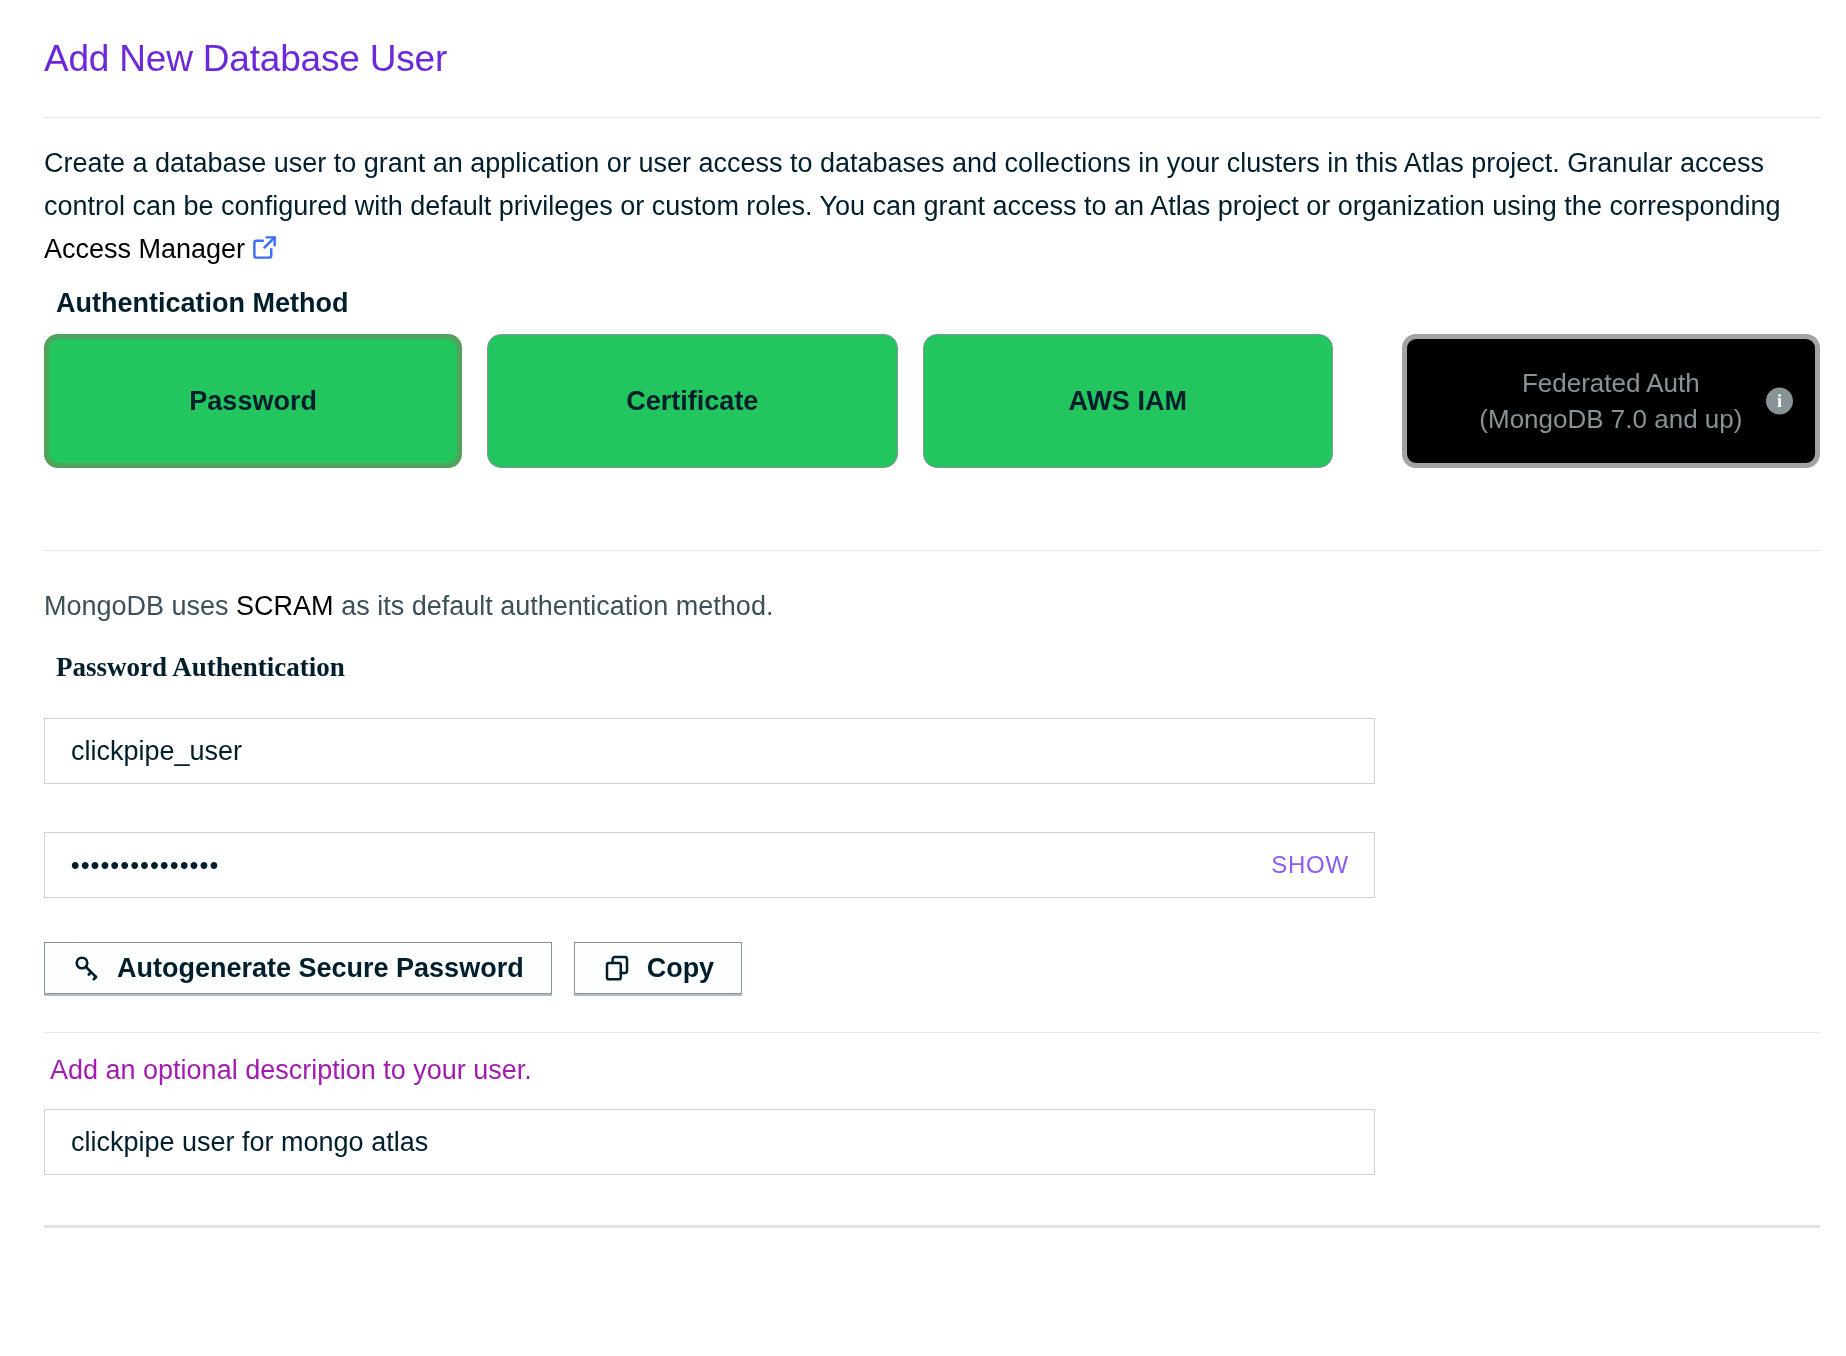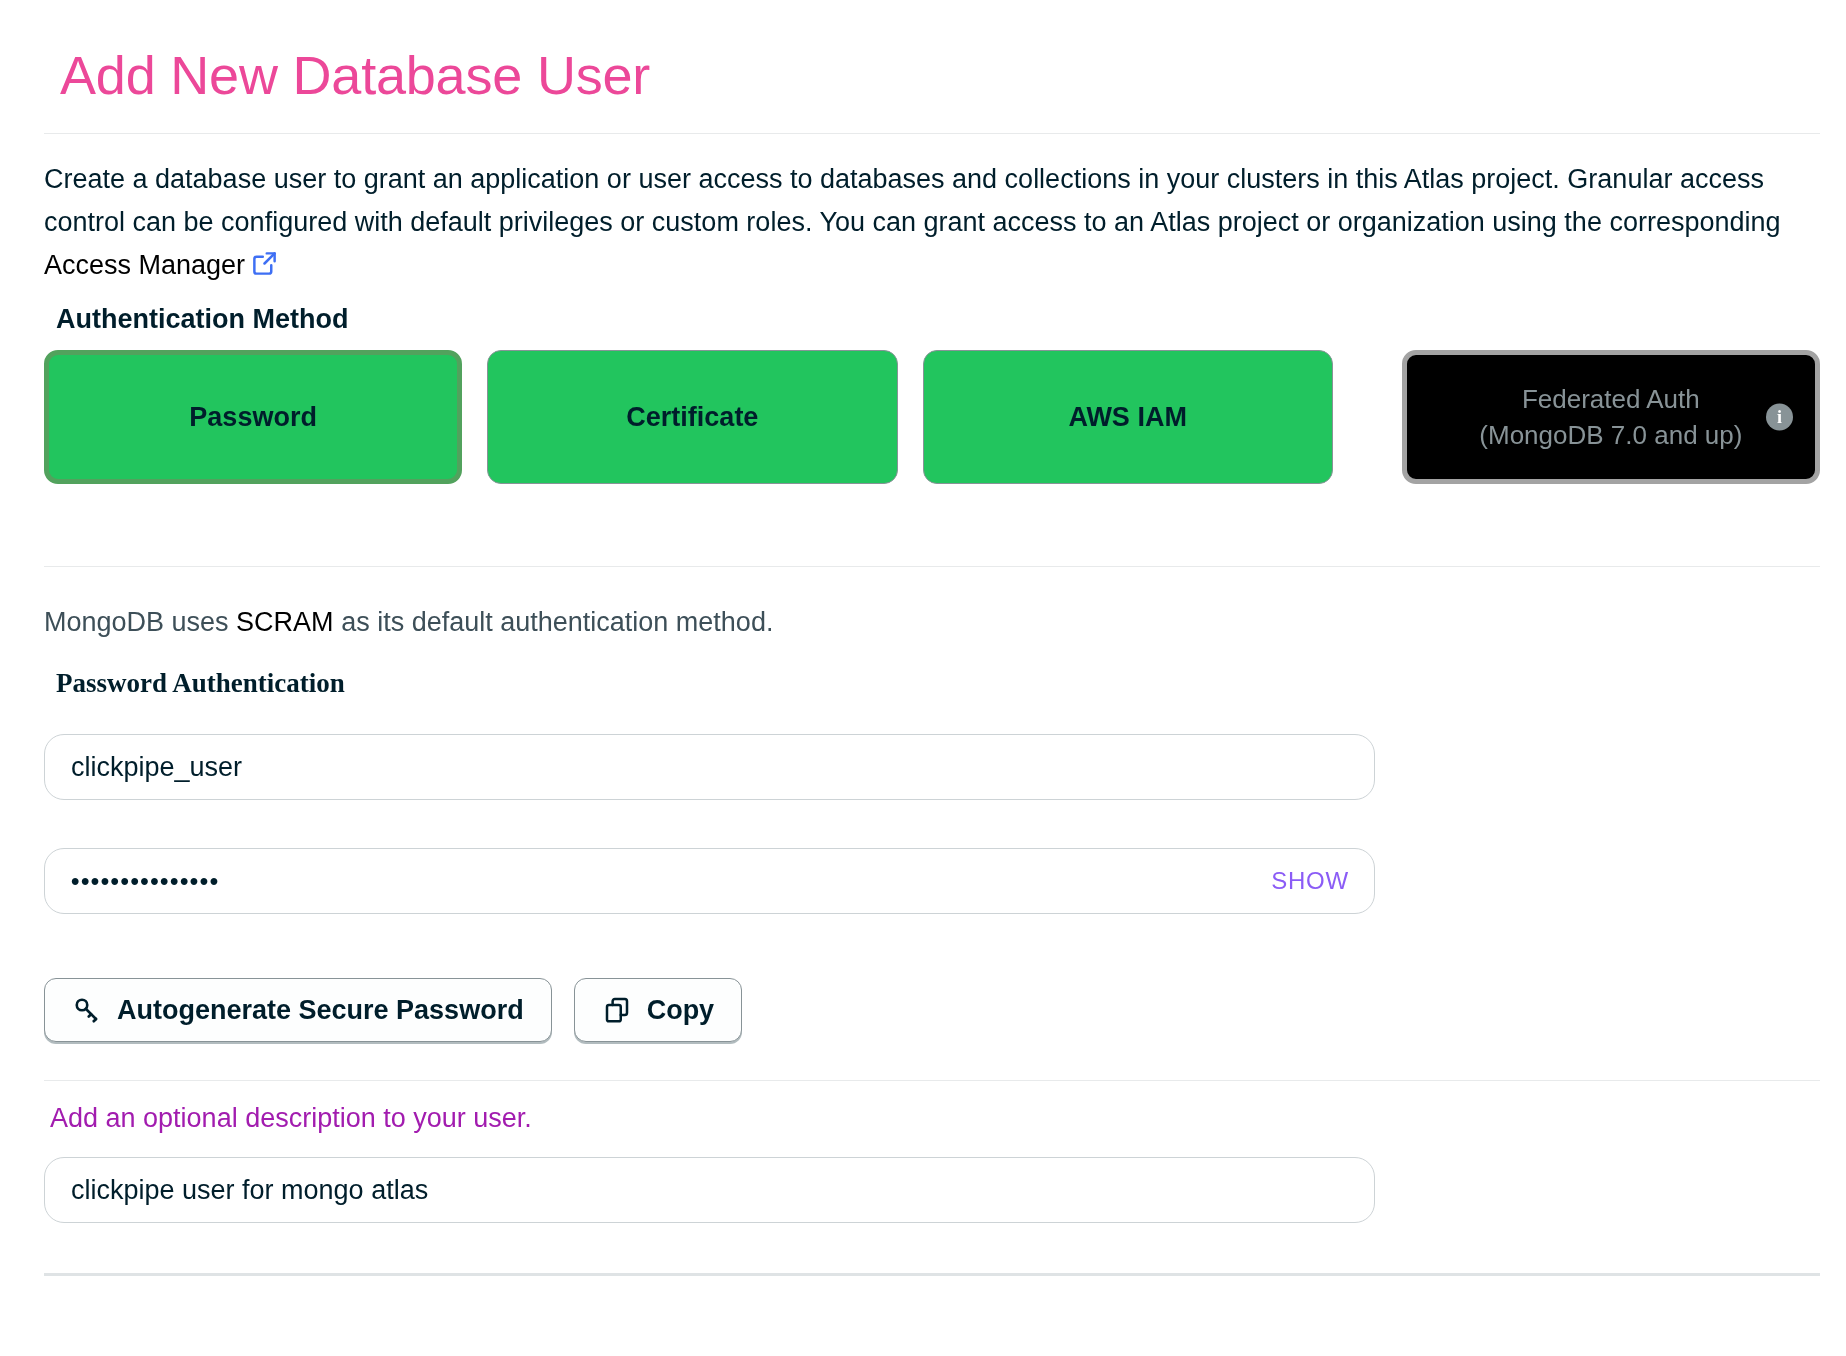--- a/index.html
+++ b/index.html
@@ -7,21 +7,21 @@
   body {
     width: 1846px; height: 1356px;
     background: #ffffff;
     font-family: "Liberation Sans", "DejaVu Sans", sans-serif;
     color: #001E2B;
     overflow: hidden;
   }
   .container { width: 1776px; margin-left: 44px; padding-top: 34px; }
 
   h1.page-title {
-    margin: 16px; font-size: 54px; font-weight: 500; color: #ec4899;
+    margin: 0; font-size: 37px; font-weight: 500; color: #6d28d9;
     letter-spacing: -0.2px; line-height: 50px;
   }
   .divider { height: 1px; background: #E8EAEB; width: 100%; }
   .divider-title { margin-top: 33px; }
   .divider-cards { margin-top: 82px; }
   .divider-buttons { margin-top: 38px; }
   .divider-bottom { margin-top: 50px; height: 3px; background: #DFE3E5; }
 
   p.intro {
     margin: 24px 0 0 0; font-size: 27px; line-height: 43px;
@@ -59,41 +59,40 @@
     text-align: center; font-family: "Liberation Serif", serif;
   }
 
   .note-line { margin-top: 38px; font-size: 27px; color: #3D4F58; line-height: 34px; }
 
   .text-input-wrap { position: relative; width: 1331px; }
   .mt-username { margin-top: 34px; }
   .mt-password { margin-top: 48px; }
   .mt-desc { margin-top: 22px; }
   input.text-input {
-    width: 1331px; height: 66px; border: 1px solid #CDD3D6; border-radius: 20px;
+    width: 1331px; height: 66px; border: 1px solid #CDD3D6; border-radius: 0;
     padding: 0 26px; font-size: 27px; color: #001E2B; background: #ffffff;
     font-family: "Liberation Sans", "DejaVu Sans", sans-serif; outline: none;
   }
   input.password-masked {
     font-size: 24px; font-weight: 700; letter-spacing: 1.5px; padding-right: 140px;
   }
   .show-toggle {
     position: absolute; right: 26px; top: 50%; transform: translateY(-50%);
     font-size: 24px; color: #8b5cf6; letter-spacing: 0.8px; cursor: pointer;
     font-weight: 400;
   }
 
   .buttons-row { display: flex; gap: 22px; margin-top: 44px; }
   button.action-btn {
-    height: 64px; border: 1px solid #889397; border-radius: 12px;
+    height: 52px; border: 1px solid #889397; border-radius: 0;
     background: #FDFEFE; color: #001E2B; font-size: 27px; font-weight: 700;
     display: inline-flex; align-items: center; gap: 15px; padding: 0 27px;
     font-family: "Liberation Sans", "DejaVu Sans", sans-serif; cursor: pointer;
     box-shadow: 0 2px 0 #B2BCBF;
-    margin-top: 20px;
   }
   .btn-icon { display: inline-flex; color: #001E2B; }
 
   .helper-text { margin: 20px 0 0 6px; font-size: 27px; color: #a21caf; line-height: 34px; }
 </style>
 </head>
 <body>
 
 <div class="container">
 

